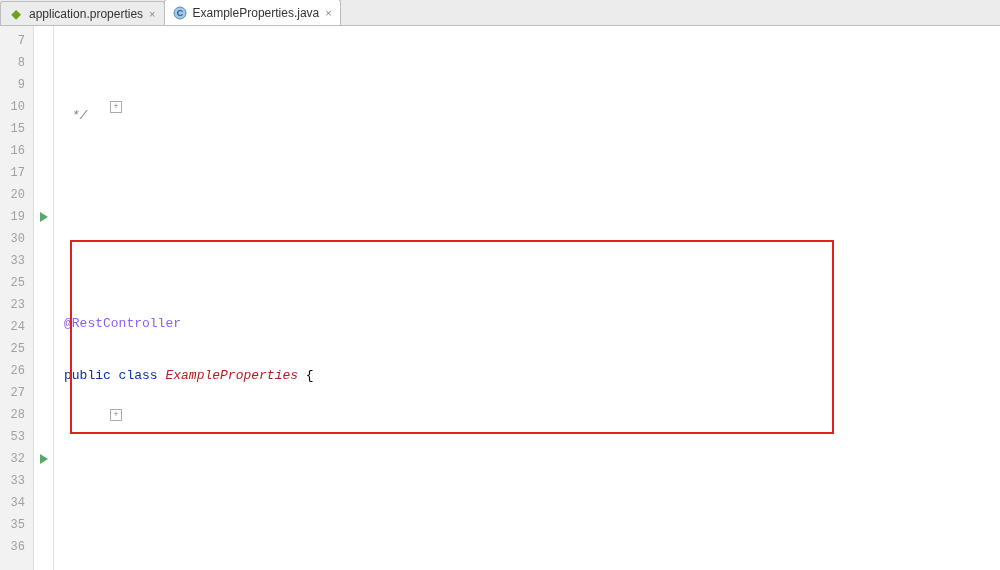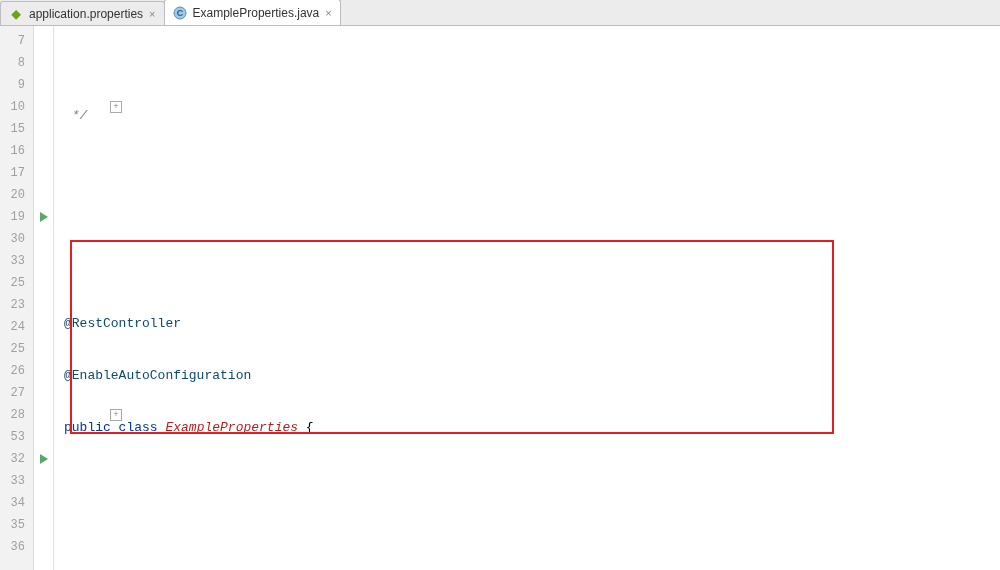--- a/index.html
+++ b/index.html
@@ -118,21 +118,21 @@
       border: 1px solid #aaa;
       background: #fff;
       font-size: 9px;
       line-height: 10px;
       text-align: center;
       color: #888;
       cursor: pointer;
     }
     .c-comment { color: #808080; font-style: italic; }
     .c-kw { color: #0033b3; }
-    .c-anno { color: #0c4a6e; }
+    .c-anno { color: #8b5cf6; }
     .c-class { color: #b91c1c; font-style: italic; }
     .c-fold { background: #e3e3e3; color: #555; padding: 0 3px; border-radius: 3px;}
     .red-box {
       position: absolute;
       border: 2px solid #e02020;
       pointer-events: none;
     }
   </style>
 </head>
 <body>
@@ -216,21 +216,20 @@
 
   <div class="code">
     <div class="fold-toggle" style="top:70px">+</div>
     <div class="fold-toggle" style="top:378px">+</div>
 
     <div class="code-line"><span class="c-comment"> */</span></div>
     <div class="code-line"></div>
     <div class="code-line"></div>
     <div class="code-line"></div>
     <div class="code-line"><span class="c-anno">@RestController</span></div>
-    <div class="code-line"><span class="c-anno">@EnableAutoConfiguration</span></div>
     <div class="code-line"><span class="c-kw">public class </span><span class="c-class">ExampleProperties </span><span>{</span></div>
     
     
     
     
     
     
     
     
     

